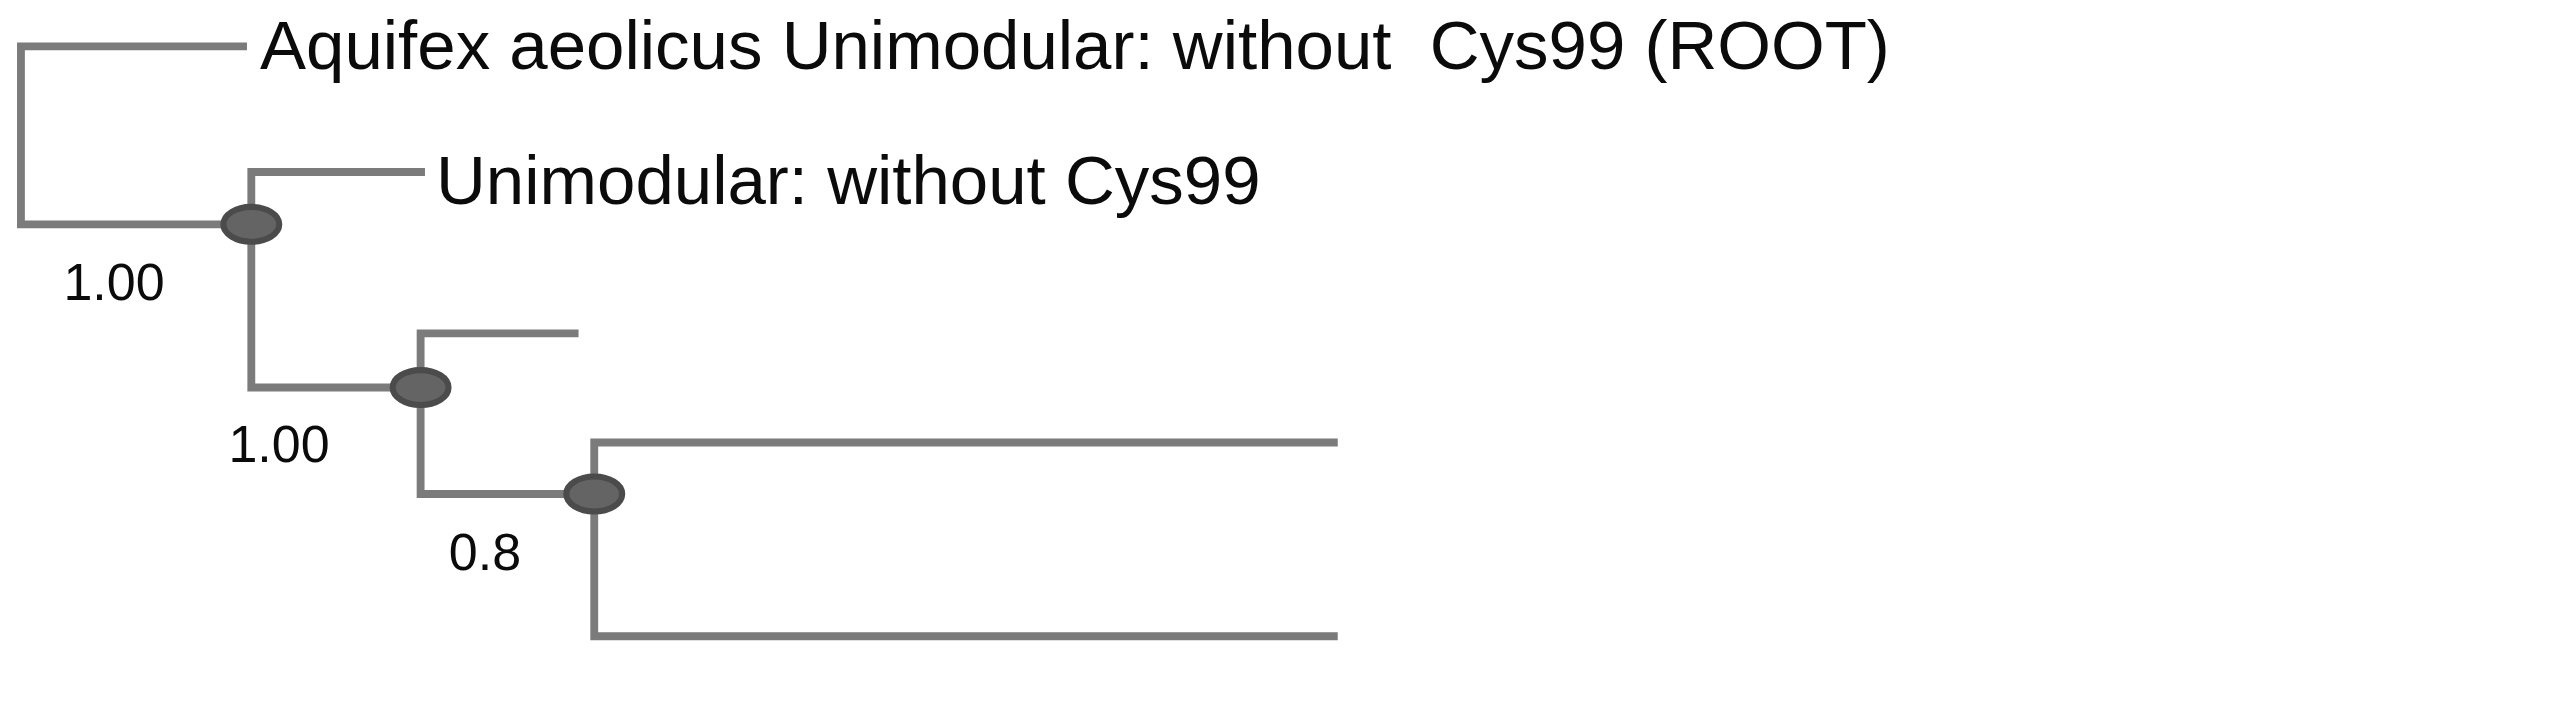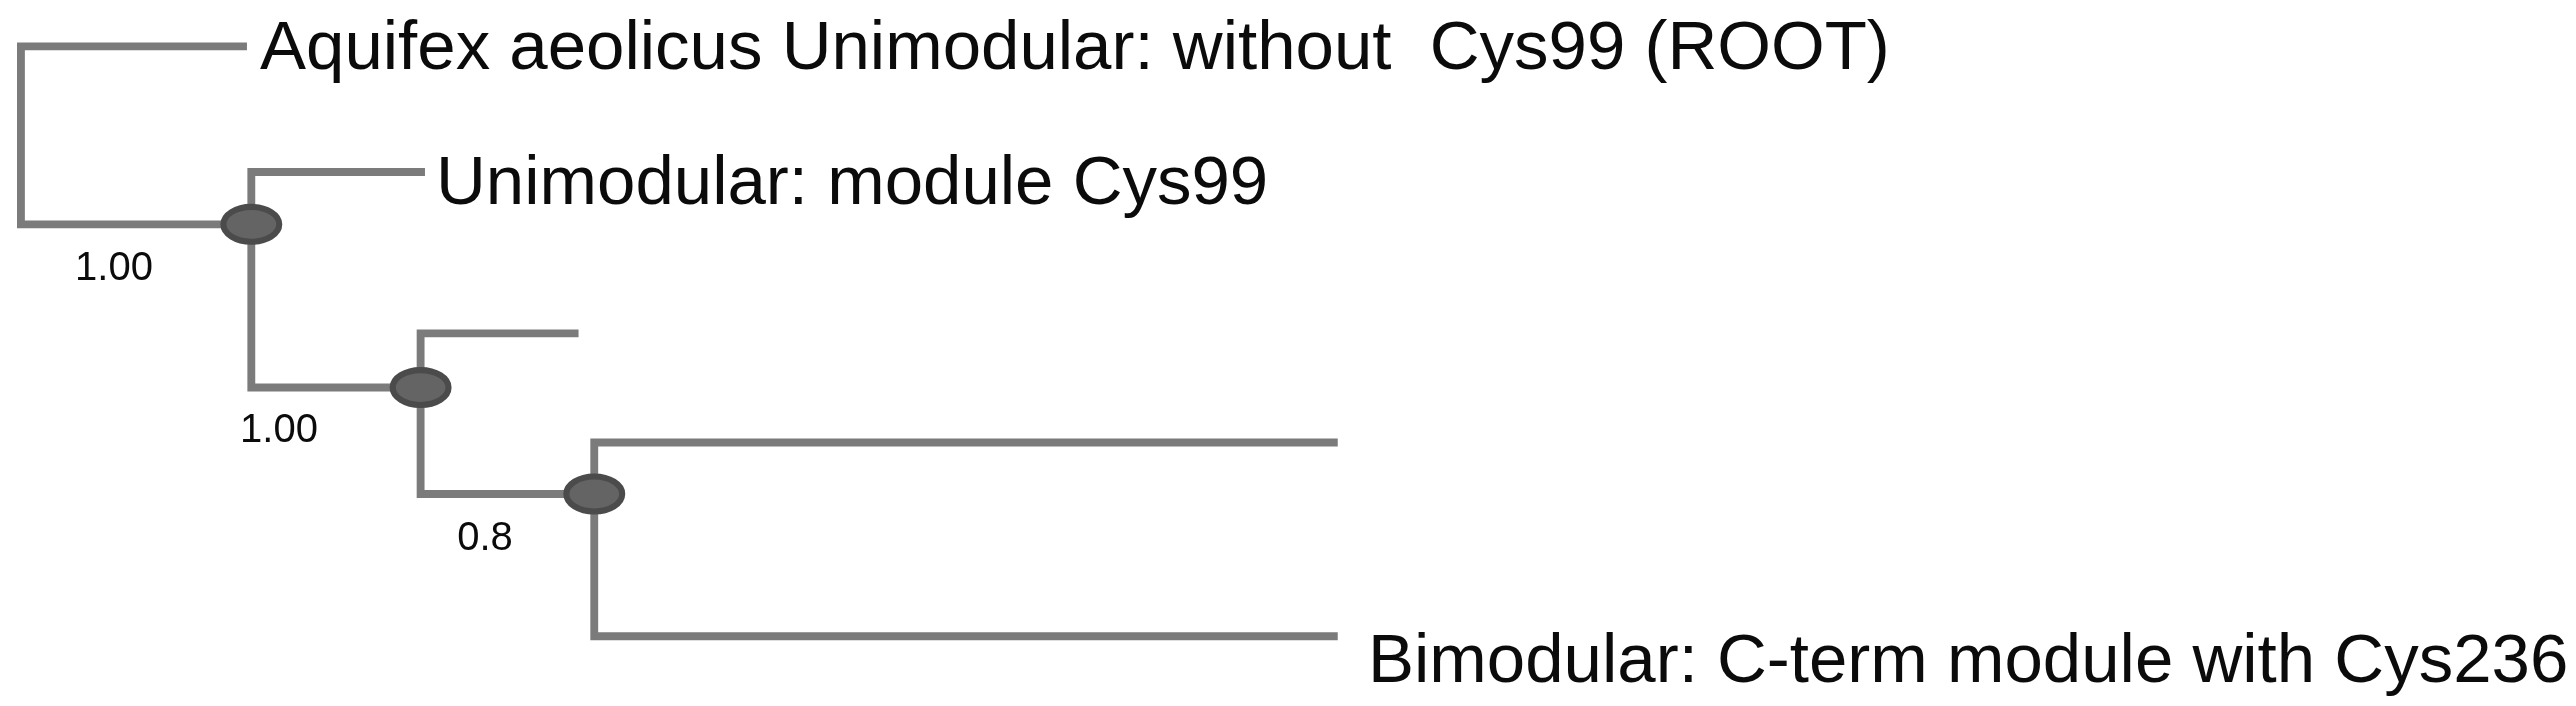--- a/index.html
+++ b/index.html
@@ -45,24 +45,25 @@
     position: absolute;
     transform: translateY(-50%);
     font-size: 69px;
     line-height: 1;
     white-space: pre;
     color: var(--text-color);
   }
   .support-label {
     position: absolute;
     transform: translate(-50%, -50%);
-    font-size: 40px;
+    font-size: 52px;
     line-height: 1;
     white-space: pre;
     color: var(--text-color);
+    margin-top: 16px;
   }
 </style>
 </head>
 <body>
 
 <div class="figure">
 
   <svg width="2576" height="707" viewBox="0 0 2952 810">
 
     <path class="branch" d="M283 53 L24 53 L24 257 L288 257"></path>
@@ -73,25 +74,24 @@
 
     <path class="branch" d="M1533 507 L681 507 L681 729 L1533 729"></path>
 
     <ellipse class="node" cx="288" cy="257" rx="32" ry="20"></ellipse>
     <ellipse class="node" cx="482" cy="444" rx="32" ry="20"></ellipse>
     <ellipse class="node" cx="681" cy="566" rx="32" ry="20"></ellipse>
   </svg>
 
   <div class="tip-label" style="left:260px; top:45px;">Aquifex aeolicus Unimodular: without  Cys99 (ROOT)</div>
 
-  <div class="tip-label" style="left:436px; top:180px;">Unimodular: module Cys99</div>
+  <div class="tip-label" style="left:436px; top:180px;">Unimodular: without Cys99</div>
 
 
 
-  <div class="tip-label" style="left:1368px; top:658px;">Bimodular: C-term module with Cys236</div>
 
   <div class="support-label" style="left:114px; top:266px;">1.00</div>
 
   <div class="support-label" style="left:279px; top:428px;">1.00</div>
 
   <div class="support-label" style="left:485px; top:536px;">0.8</div>
 
 </div>
 
 

